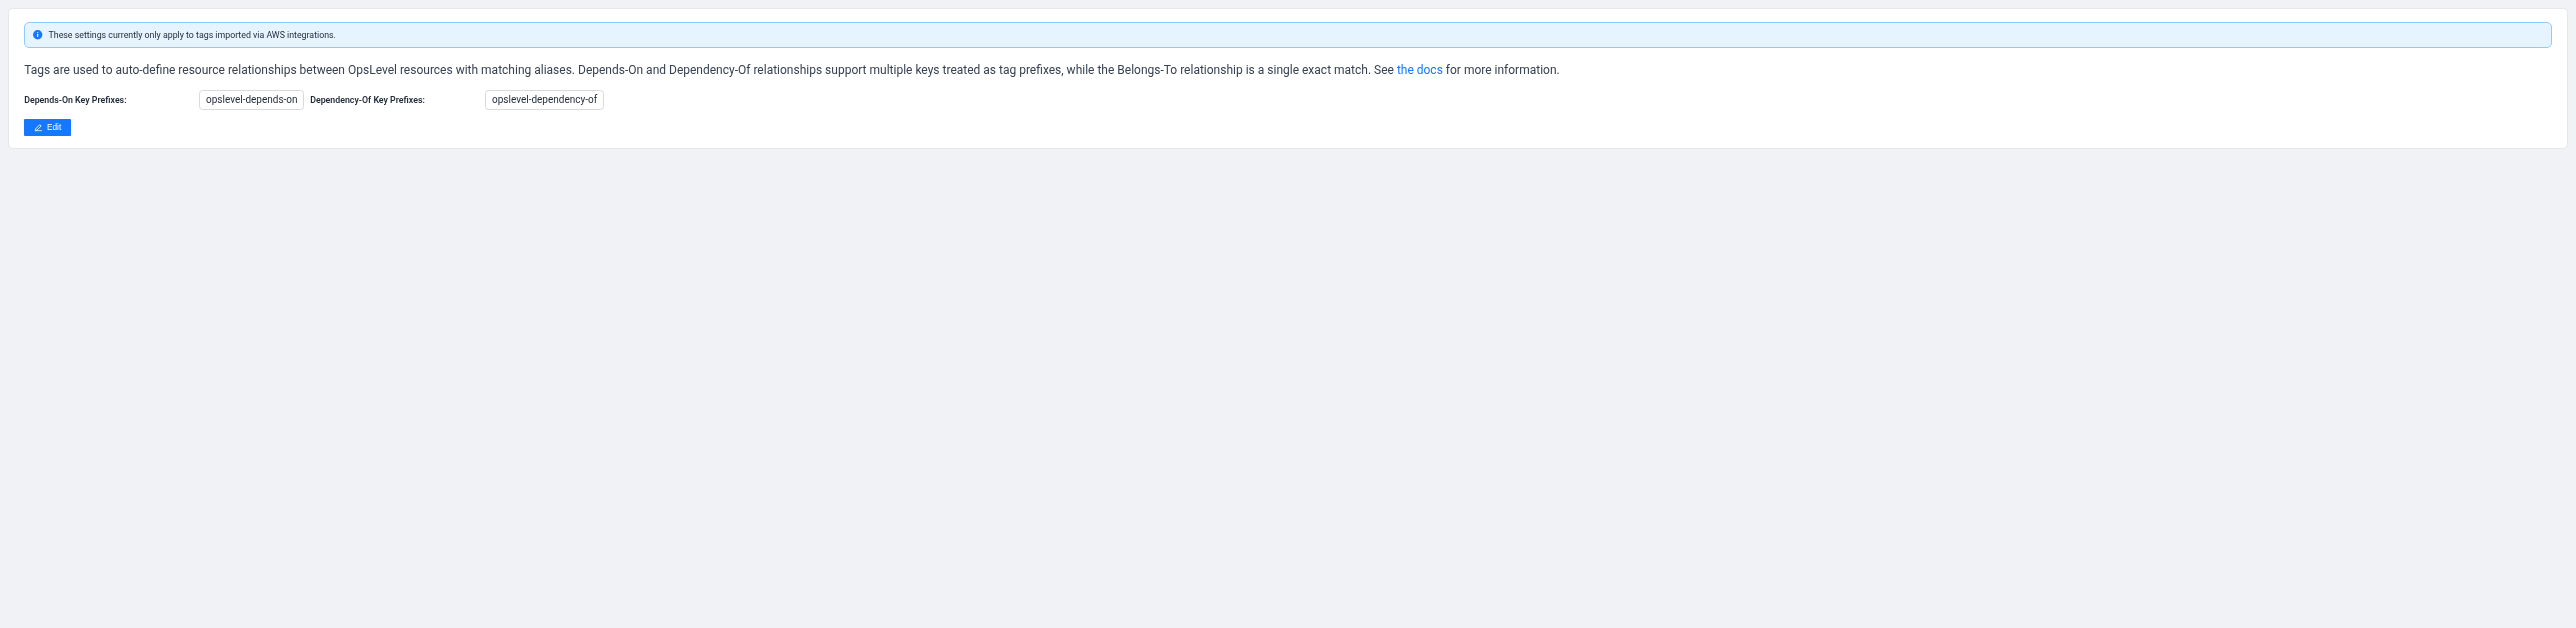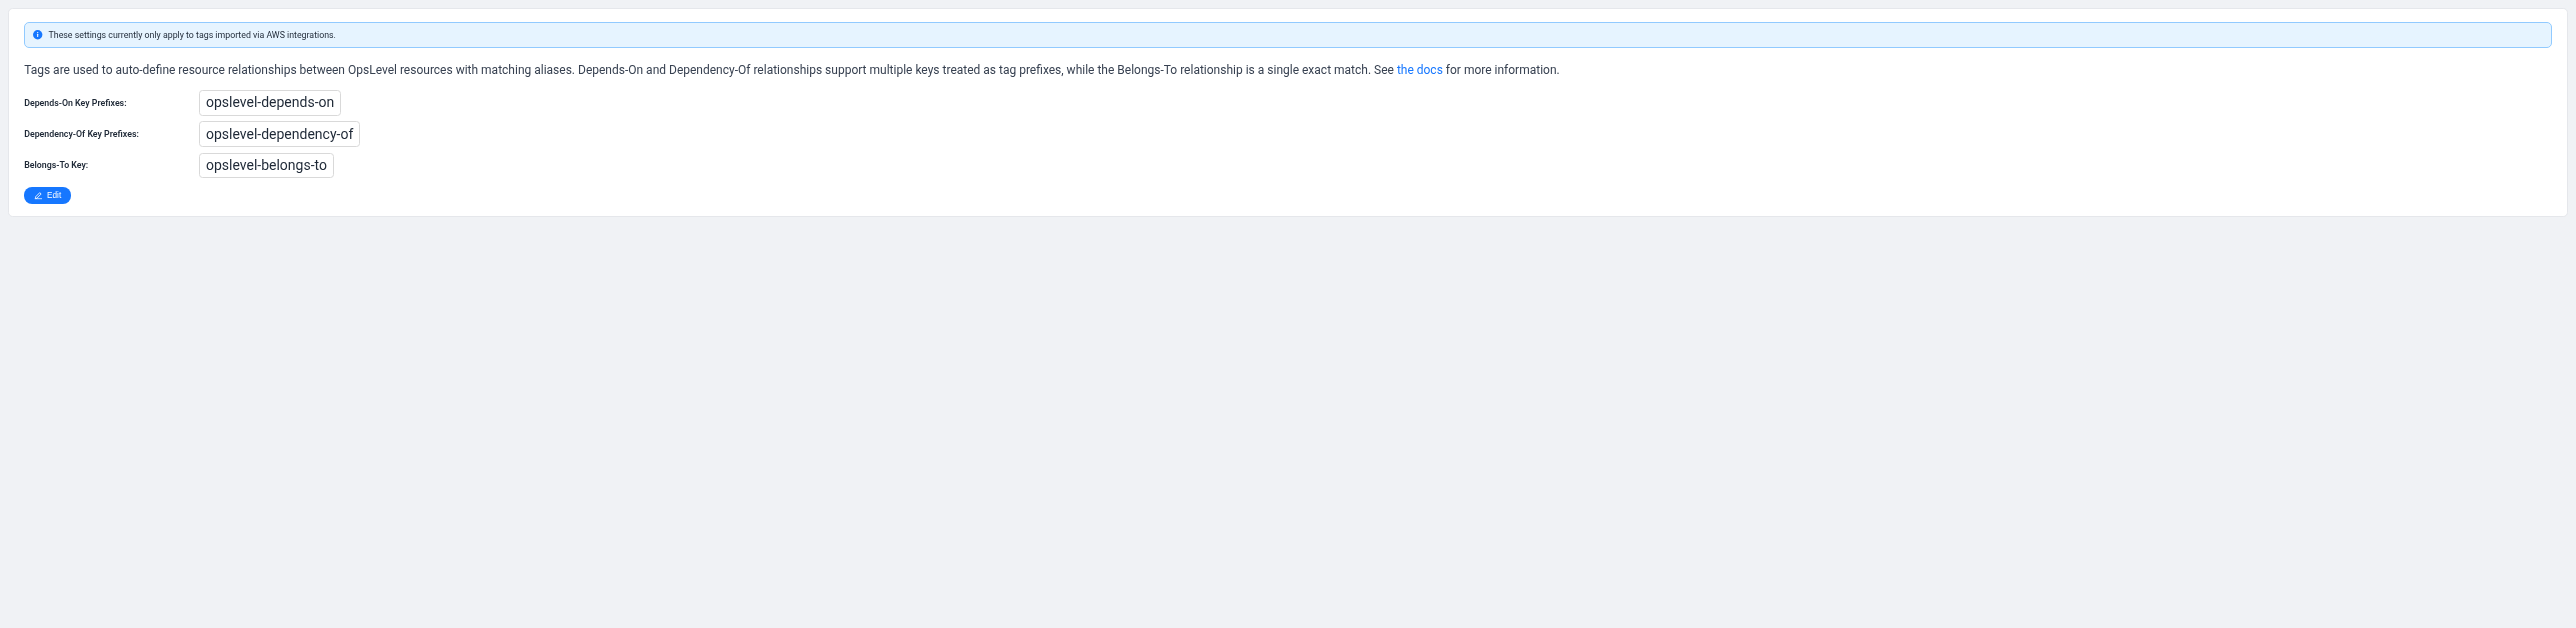--- a/index.html
+++ b/index.html
@@ -56,49 +56,49 @@
     .description {
       color: #374151;
       font-size: 12px;
       line-height: 1.55;
       margin-bottom: 10.5px;
     }
     .description a {
       color: #1677ff;
       text-decoration: none;
     }
-    .def-rows { display: flex; flex-direction: column; gap: 5.8px; margin-bottom: 9.4px; }
+    .def-rows { display: flex; gap: 5.8px; margin-bottom: 9.4px; }
     .def-row {
       display: flex;
       align-items: center;
     }
     .def-label {
       width: 175px;
       font-weight: 600;
       color: #1f2937;
       font-size: 8.8px;
     }
     .tag-pill {
       border: 0.6px solid #d9d9d9;
       border-radius: 3.5px;
       padding: 1.2px 5.8px;
-      font-size: 14px;
+      font-size: 10px;
       color: #1f2937;
       background: #fff;
       line-height: 1.5;
       display: inline-block;
     }
     .edit-btn {
       display: inline-flex;
       align-items: center;
       gap: 4.7px;
       background: #1677ff;
       color: #fff;
       border: none;
-      border-radius: 8px;
+      border-radius: 1px;
       padding: 4.1px 9.4px;
       font-size: 8.2px;
       font-weight: 500;
       cursor: pointer;
     }
     .edit-btn svg { width: 8.8px; height: 8.8px; display: block; }
   </style>
 </head>
 <body>
 
@@ -125,24 +125,20 @@
 
     <div class="def-rows">
       <div class="def-row">
         <div class="def-label">Depends-On Key Prefixes:</div>
         <span class="tag-pill">opslevel-depends-on</span>
       </div>
       <div class="def-row">
         <div class="def-label">Dependency-Of Key Prefixes:</div>
         <span class="tag-pill">opslevel-dependency-of</span>
       </div>
-      <div class="def-row">
-        <div class="def-label">Belongs-To Key:</div>
-        <span class="tag-pill">opslevel-belongs-to</span>
-      </div>
     </div>
 
     <button class="edit-btn">
       <span>
         <svg viewBox="0 0 16 16" fill="none" stroke="#fff" stroke-width="1.6" stroke-linecap="round" stroke-linejoin="round">
           <path d="M3 13 L3 10.5 L10.5 3 L13 5.5 L5.5 13 Z"></path>
           <path d="M2 14 H14" opacity="0.85"></path>
         </svg>
       </span>
       <span>Edit</span>

